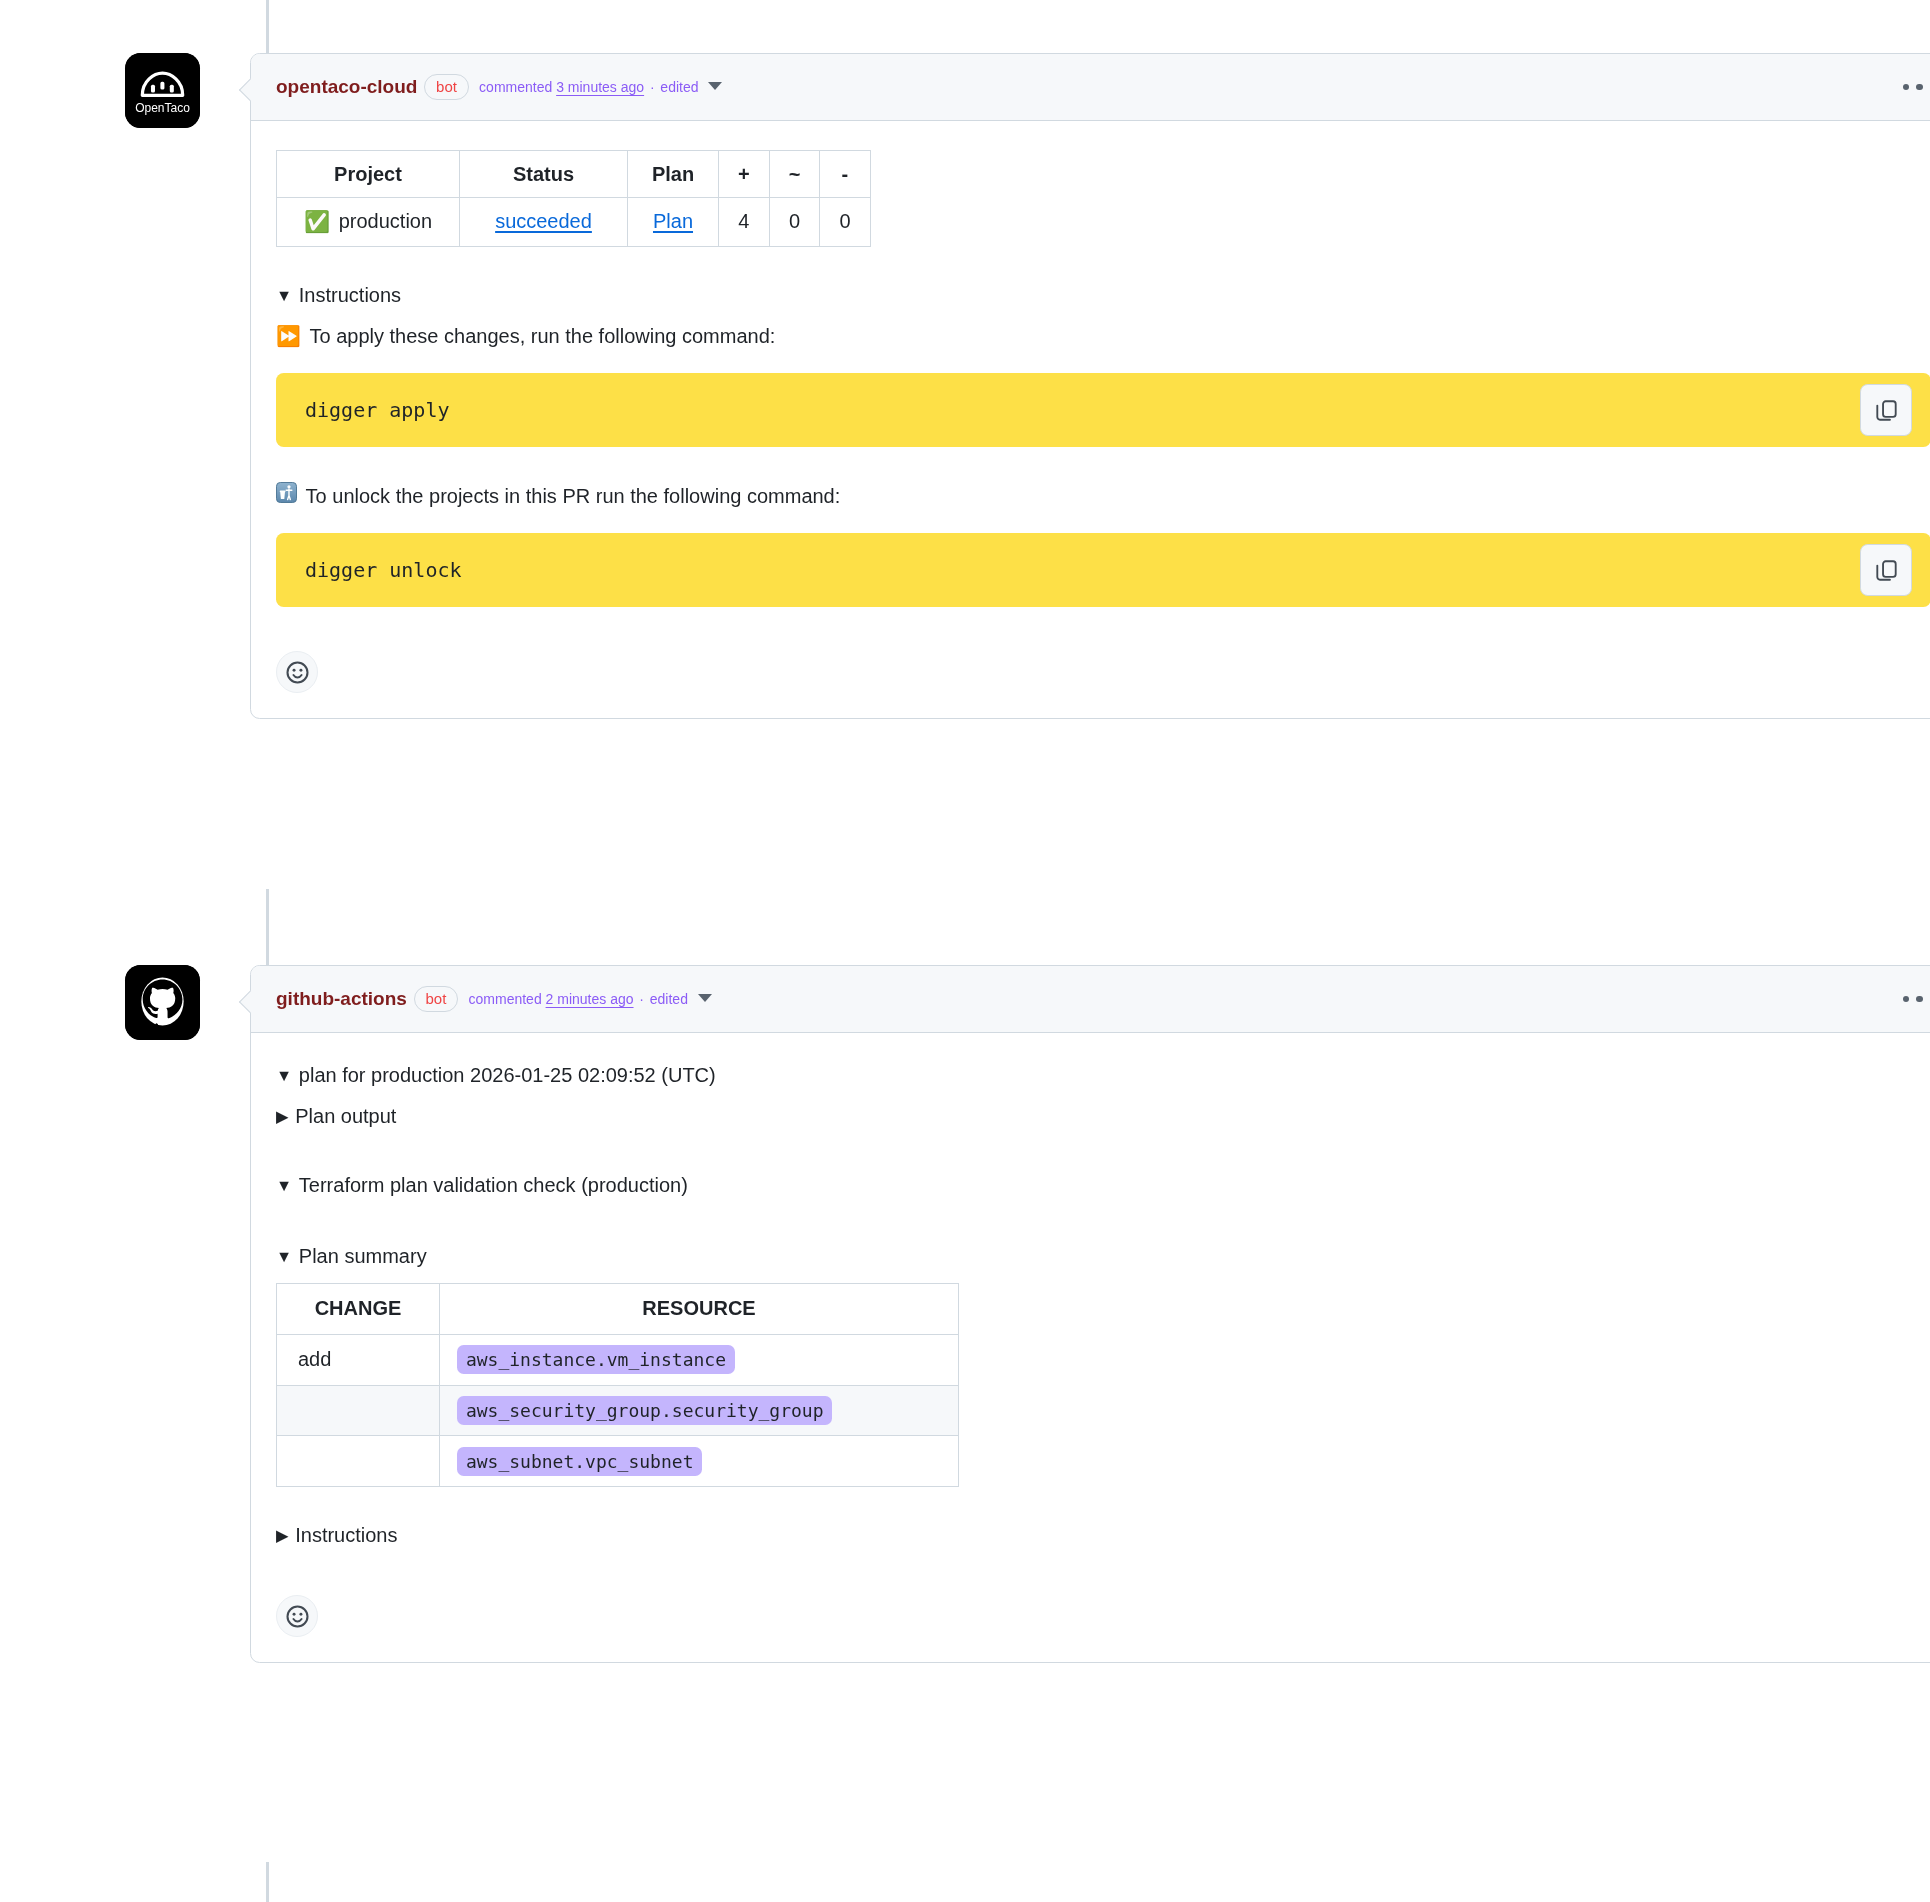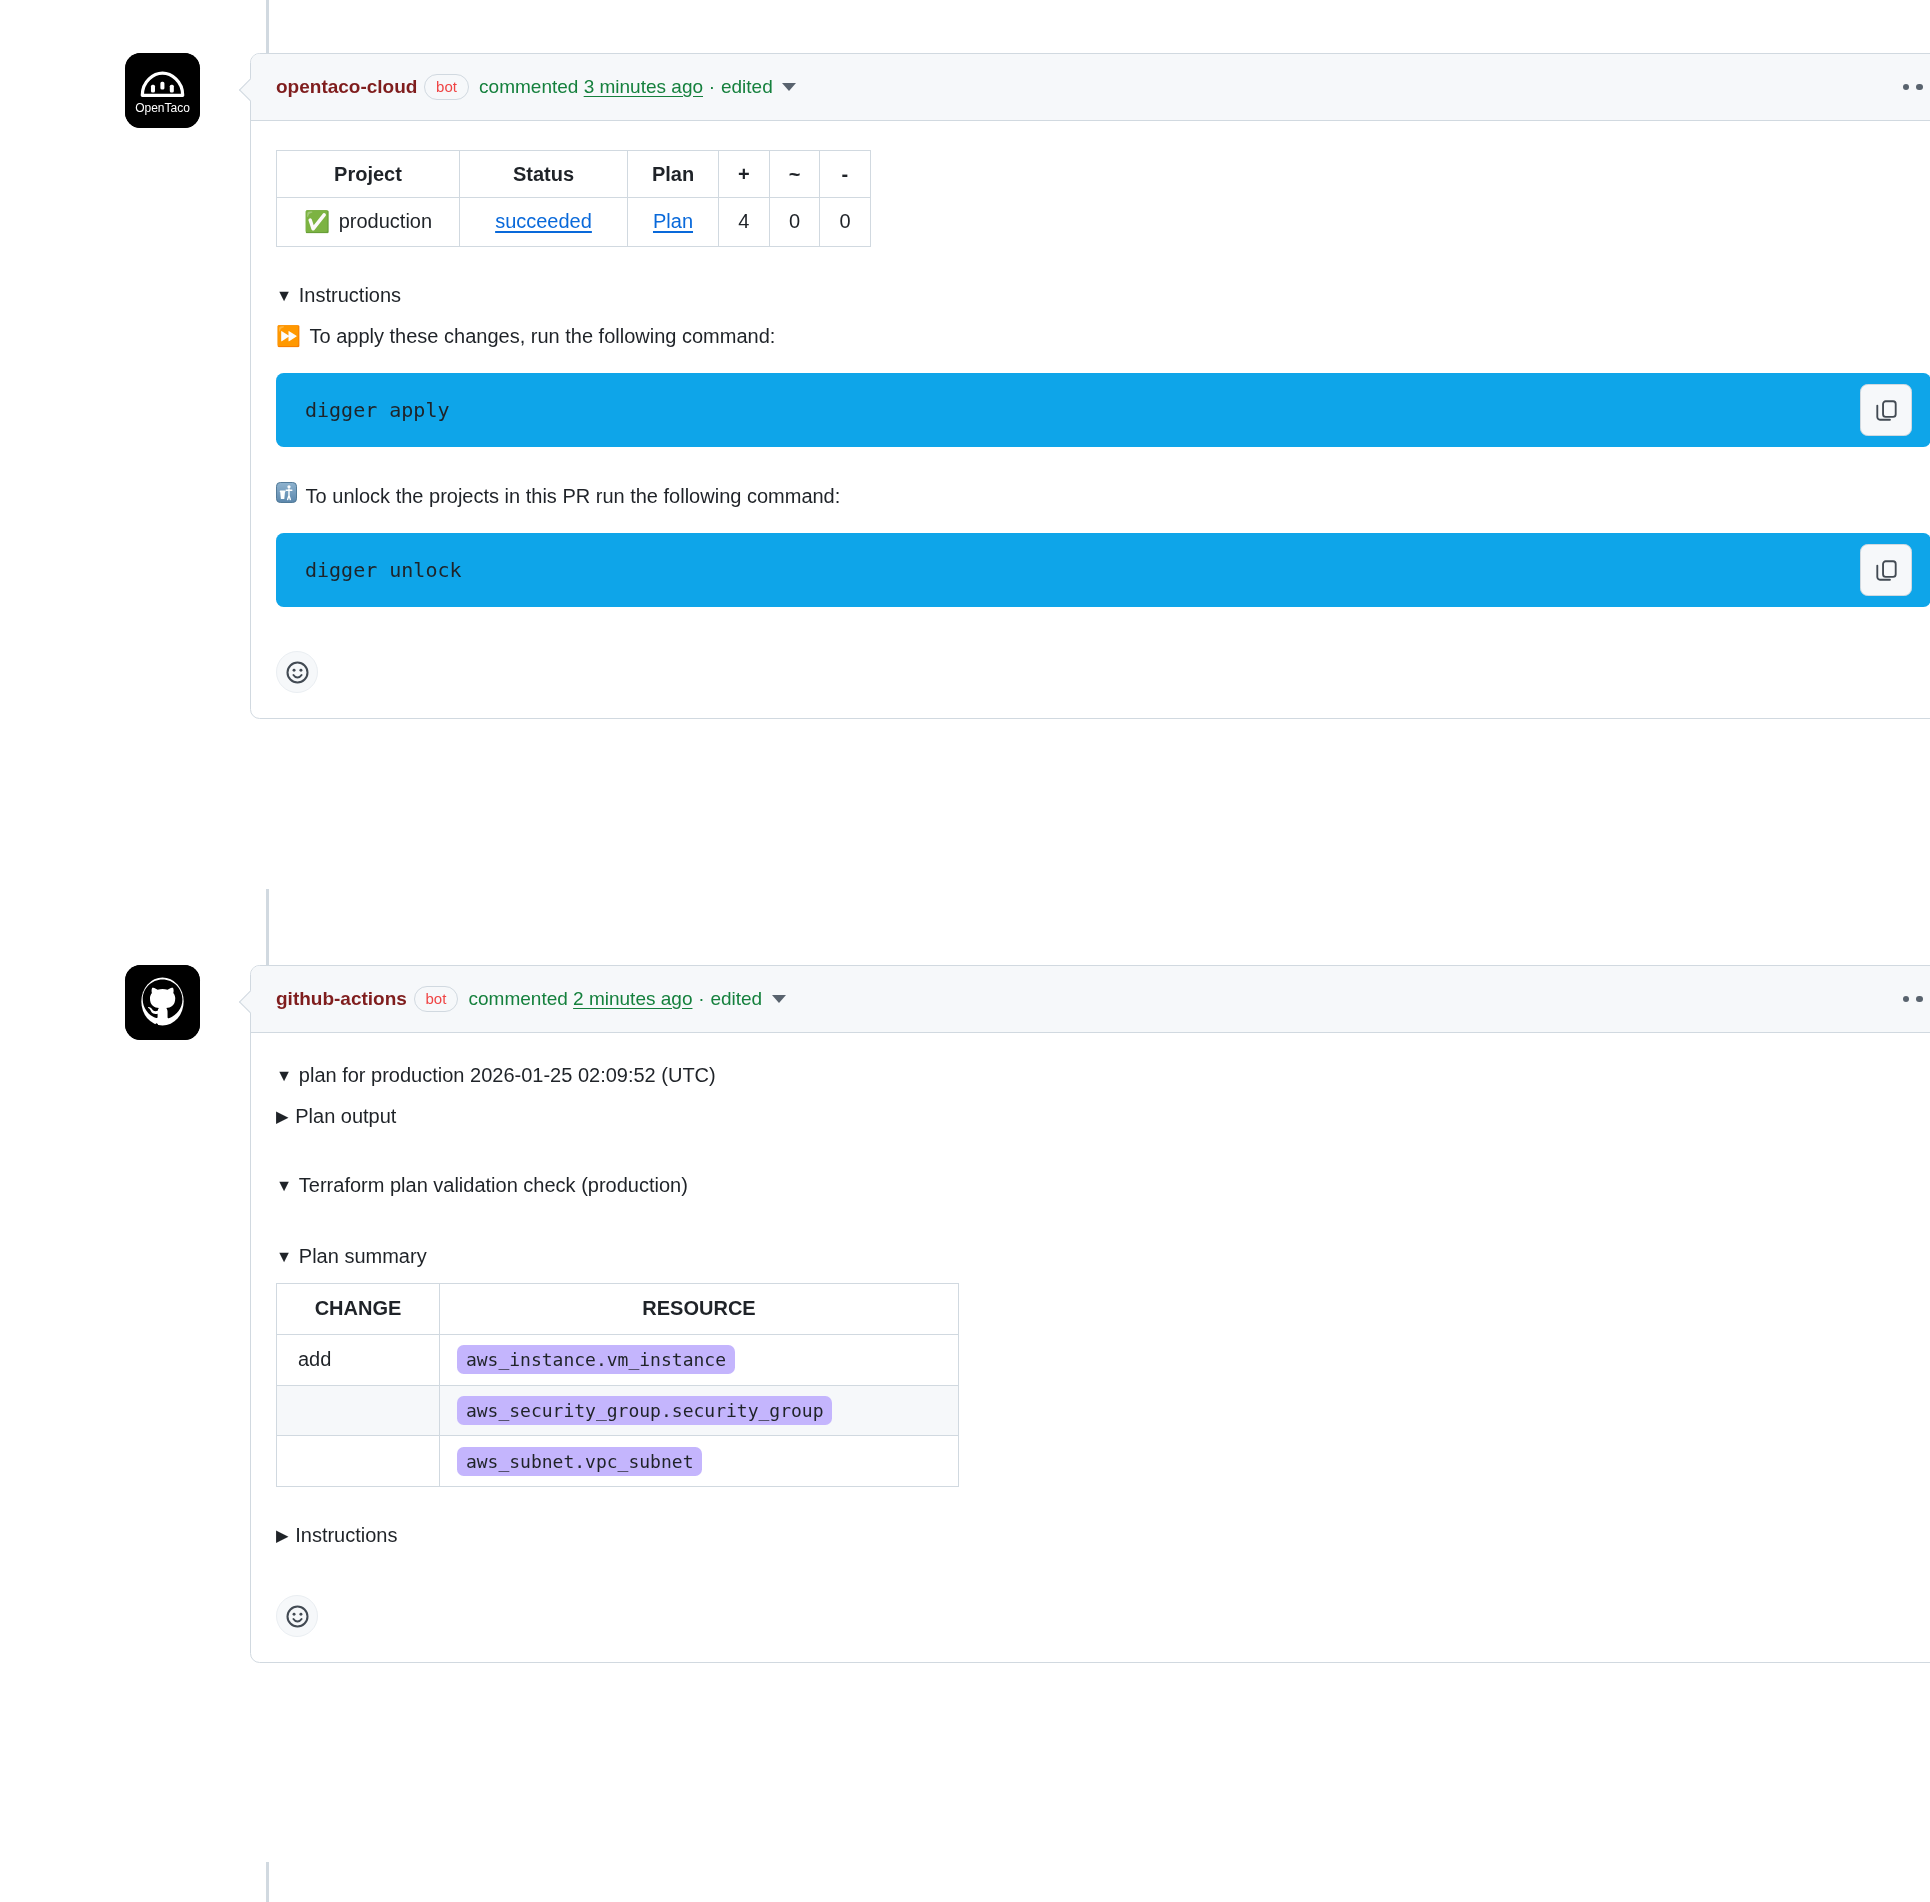--- a/index.html
+++ b/index.html
@@ -69,21 +69,21 @@
   .bot-badge {
     display: inline-block;
     margin-left: 7px;
     padding: 1.9px 10.6px 2.9px;
     border: 1px solid #d1d9e0;
     border-radius: 21px;
     font-size: 15px;
     color: #ef4444;
     line-height: 1.3;
   }
-  .meta { margin-left: 10.6px; color: #15803d; font-size: 19px; }
+  .meta { margin-left: 10.6px; color: #8b5cf6; font-size: 14px; }
   .meta .ts { text-decoration: underline; text-underline-offset: 2.9px; }
   .meta .sep { margin: 0 5.8px; }
   .caret-down {
     display: inline-block;
     margin-left: 9.6px;
     width: 0; height: 0;
     border-left: 7.7px solid transparent;
     border-right: 7.7px solid transparent;
     border-top: 8.6px solid #59636e;
     vertical-align: 1.9px;
@@ -141,21 +141,21 @@
   
   .disclosure { font-size: 20px; color: #1f2328; line-height: 1.55; display: flex; align-items: baseline; }
   .tri { display: inline-block; margin-right: 6.7px; font-size: 16.3px; line-height: 1; position: relative; top: -1px; }
   .para { font-size: 20px; line-height: 1.6; color: #1f2328; display: flex; align-items: center; }
 
   .emoji { display: inline-block; margin-right: 8.6px; vertical-align: middle; }
 
   
   .codeblock {
     position: relative;
-    background: #0ea5e9;
+    background: #fde047;
     border-radius: 7.7px;
     padding: 25px 86px 25px 29px;
     margin: 21px 0 0 0;
   }
   .codeblock pre {
     margin: 0;
     font-family: "DejaVu Sans Mono", "Liberation Mono", monospace;
     font-size: 20px;
     color: #1f2328;
   }

